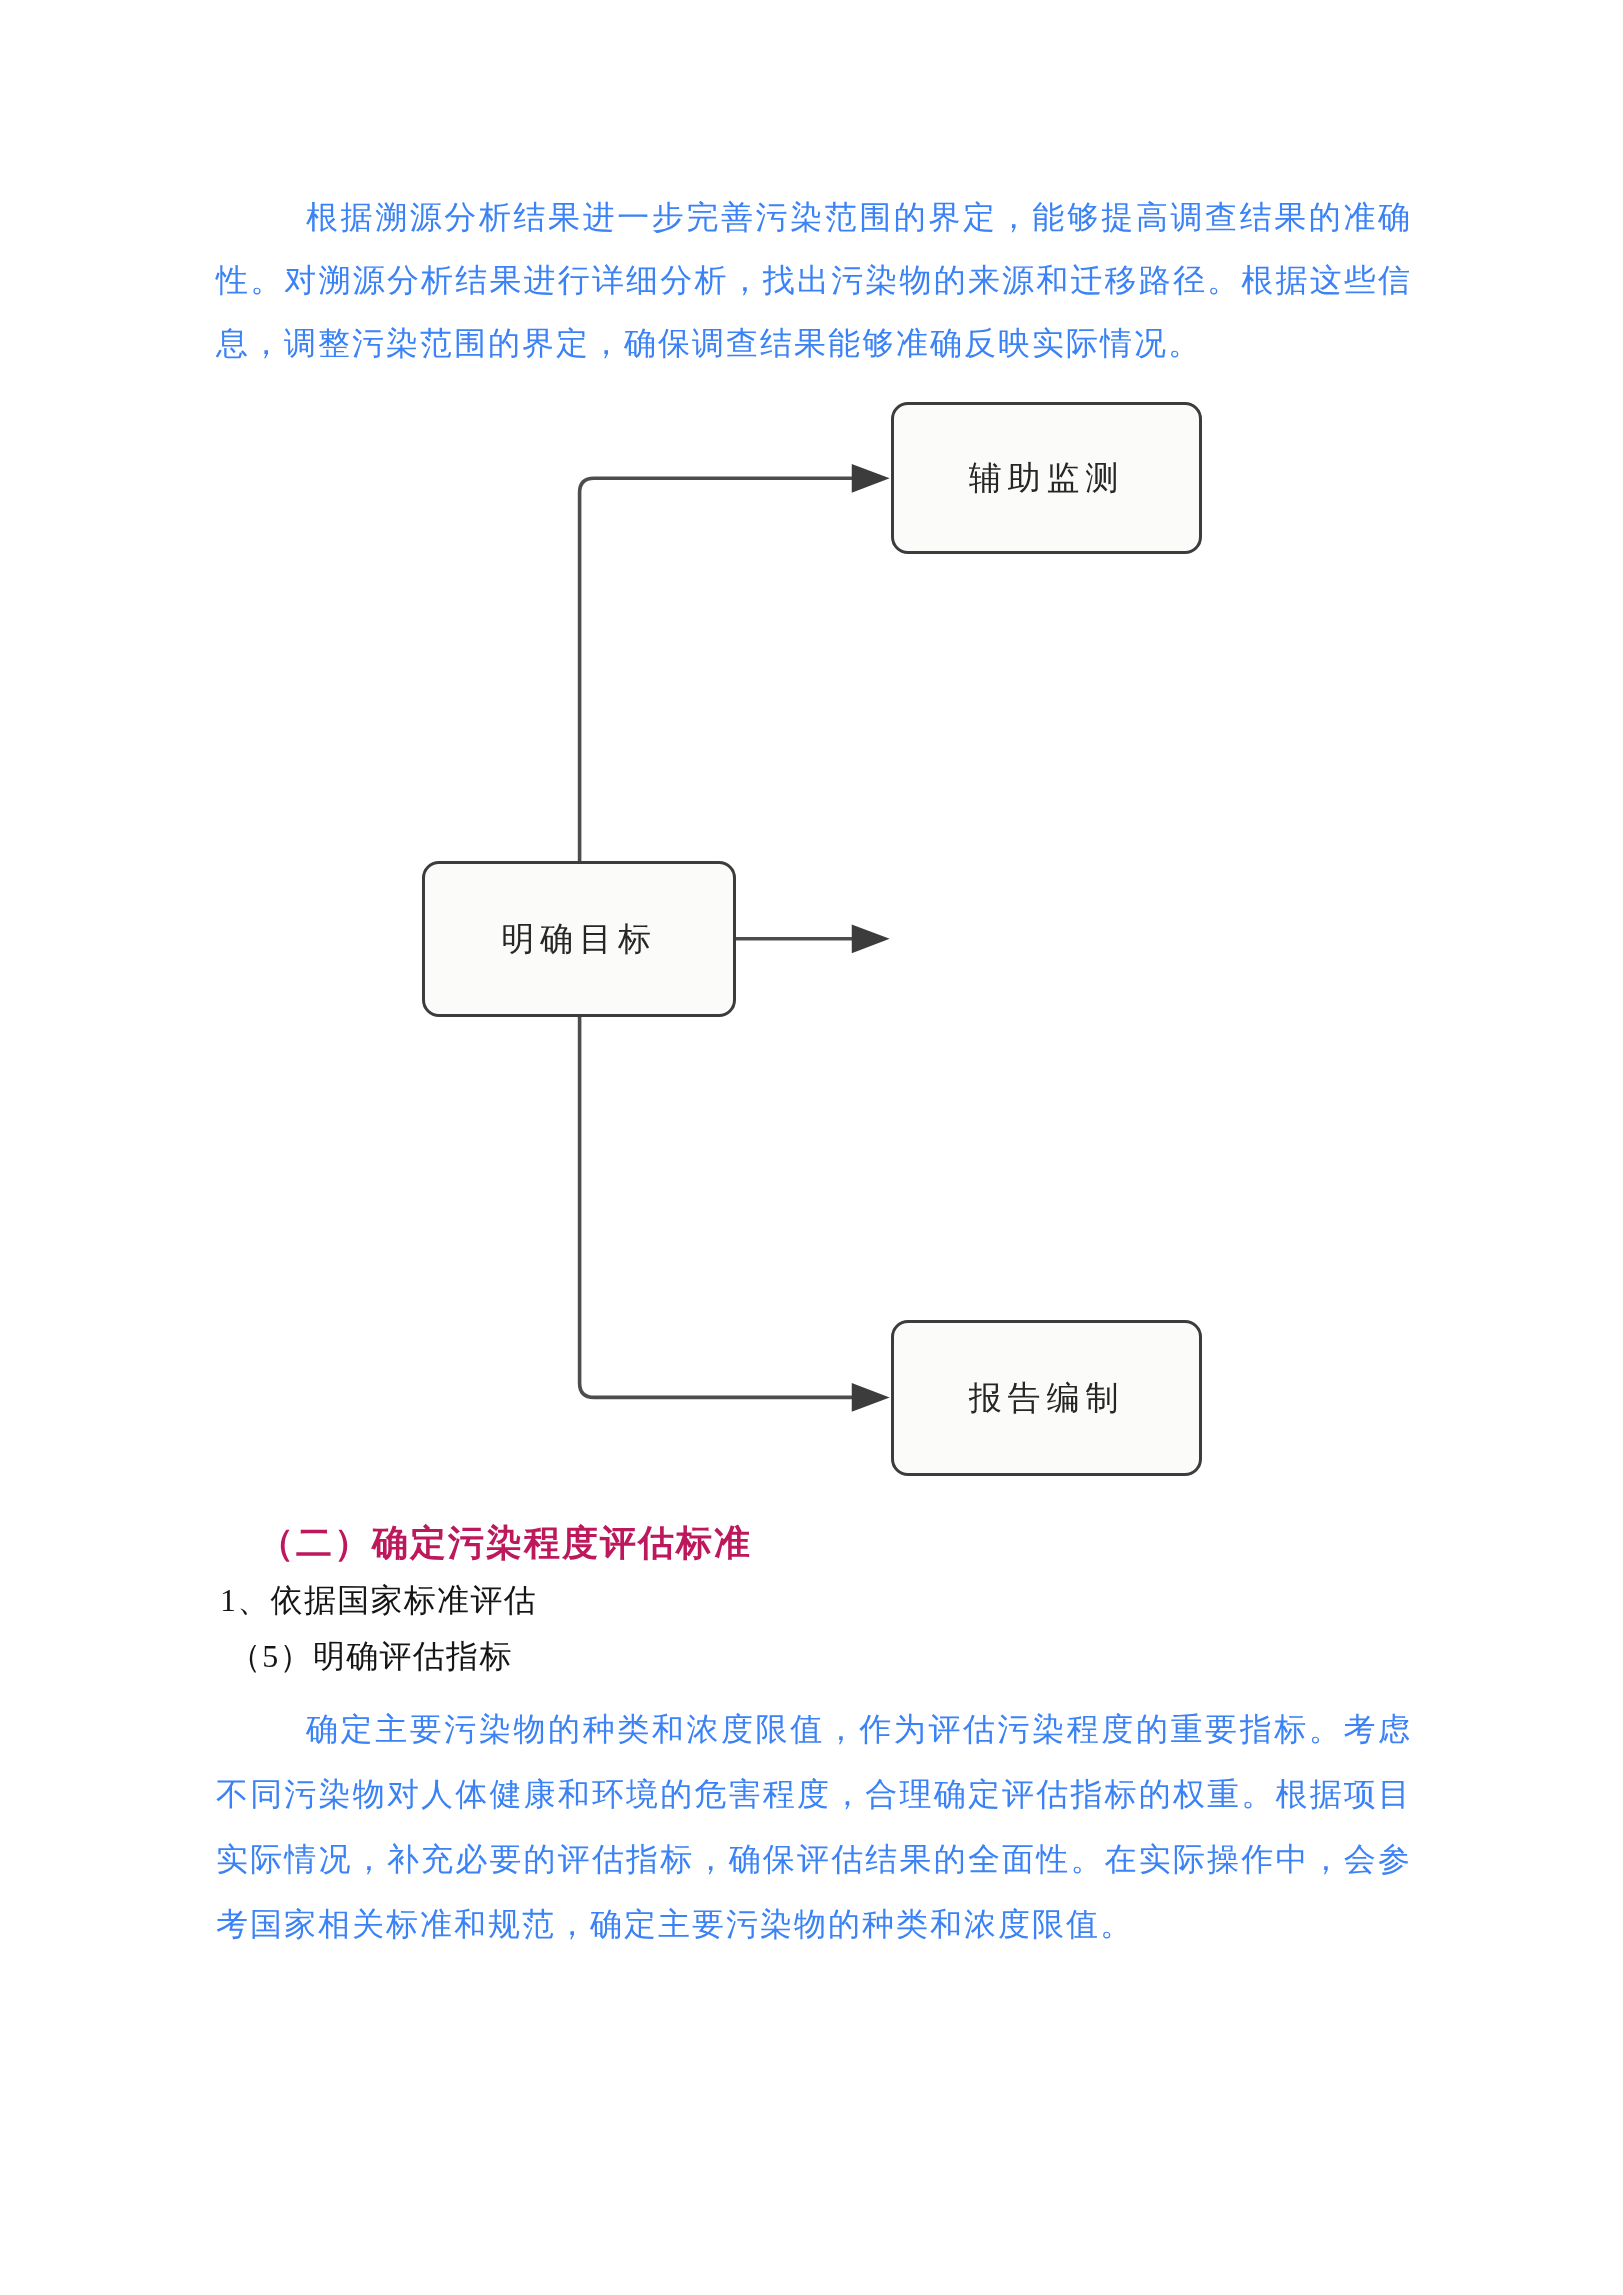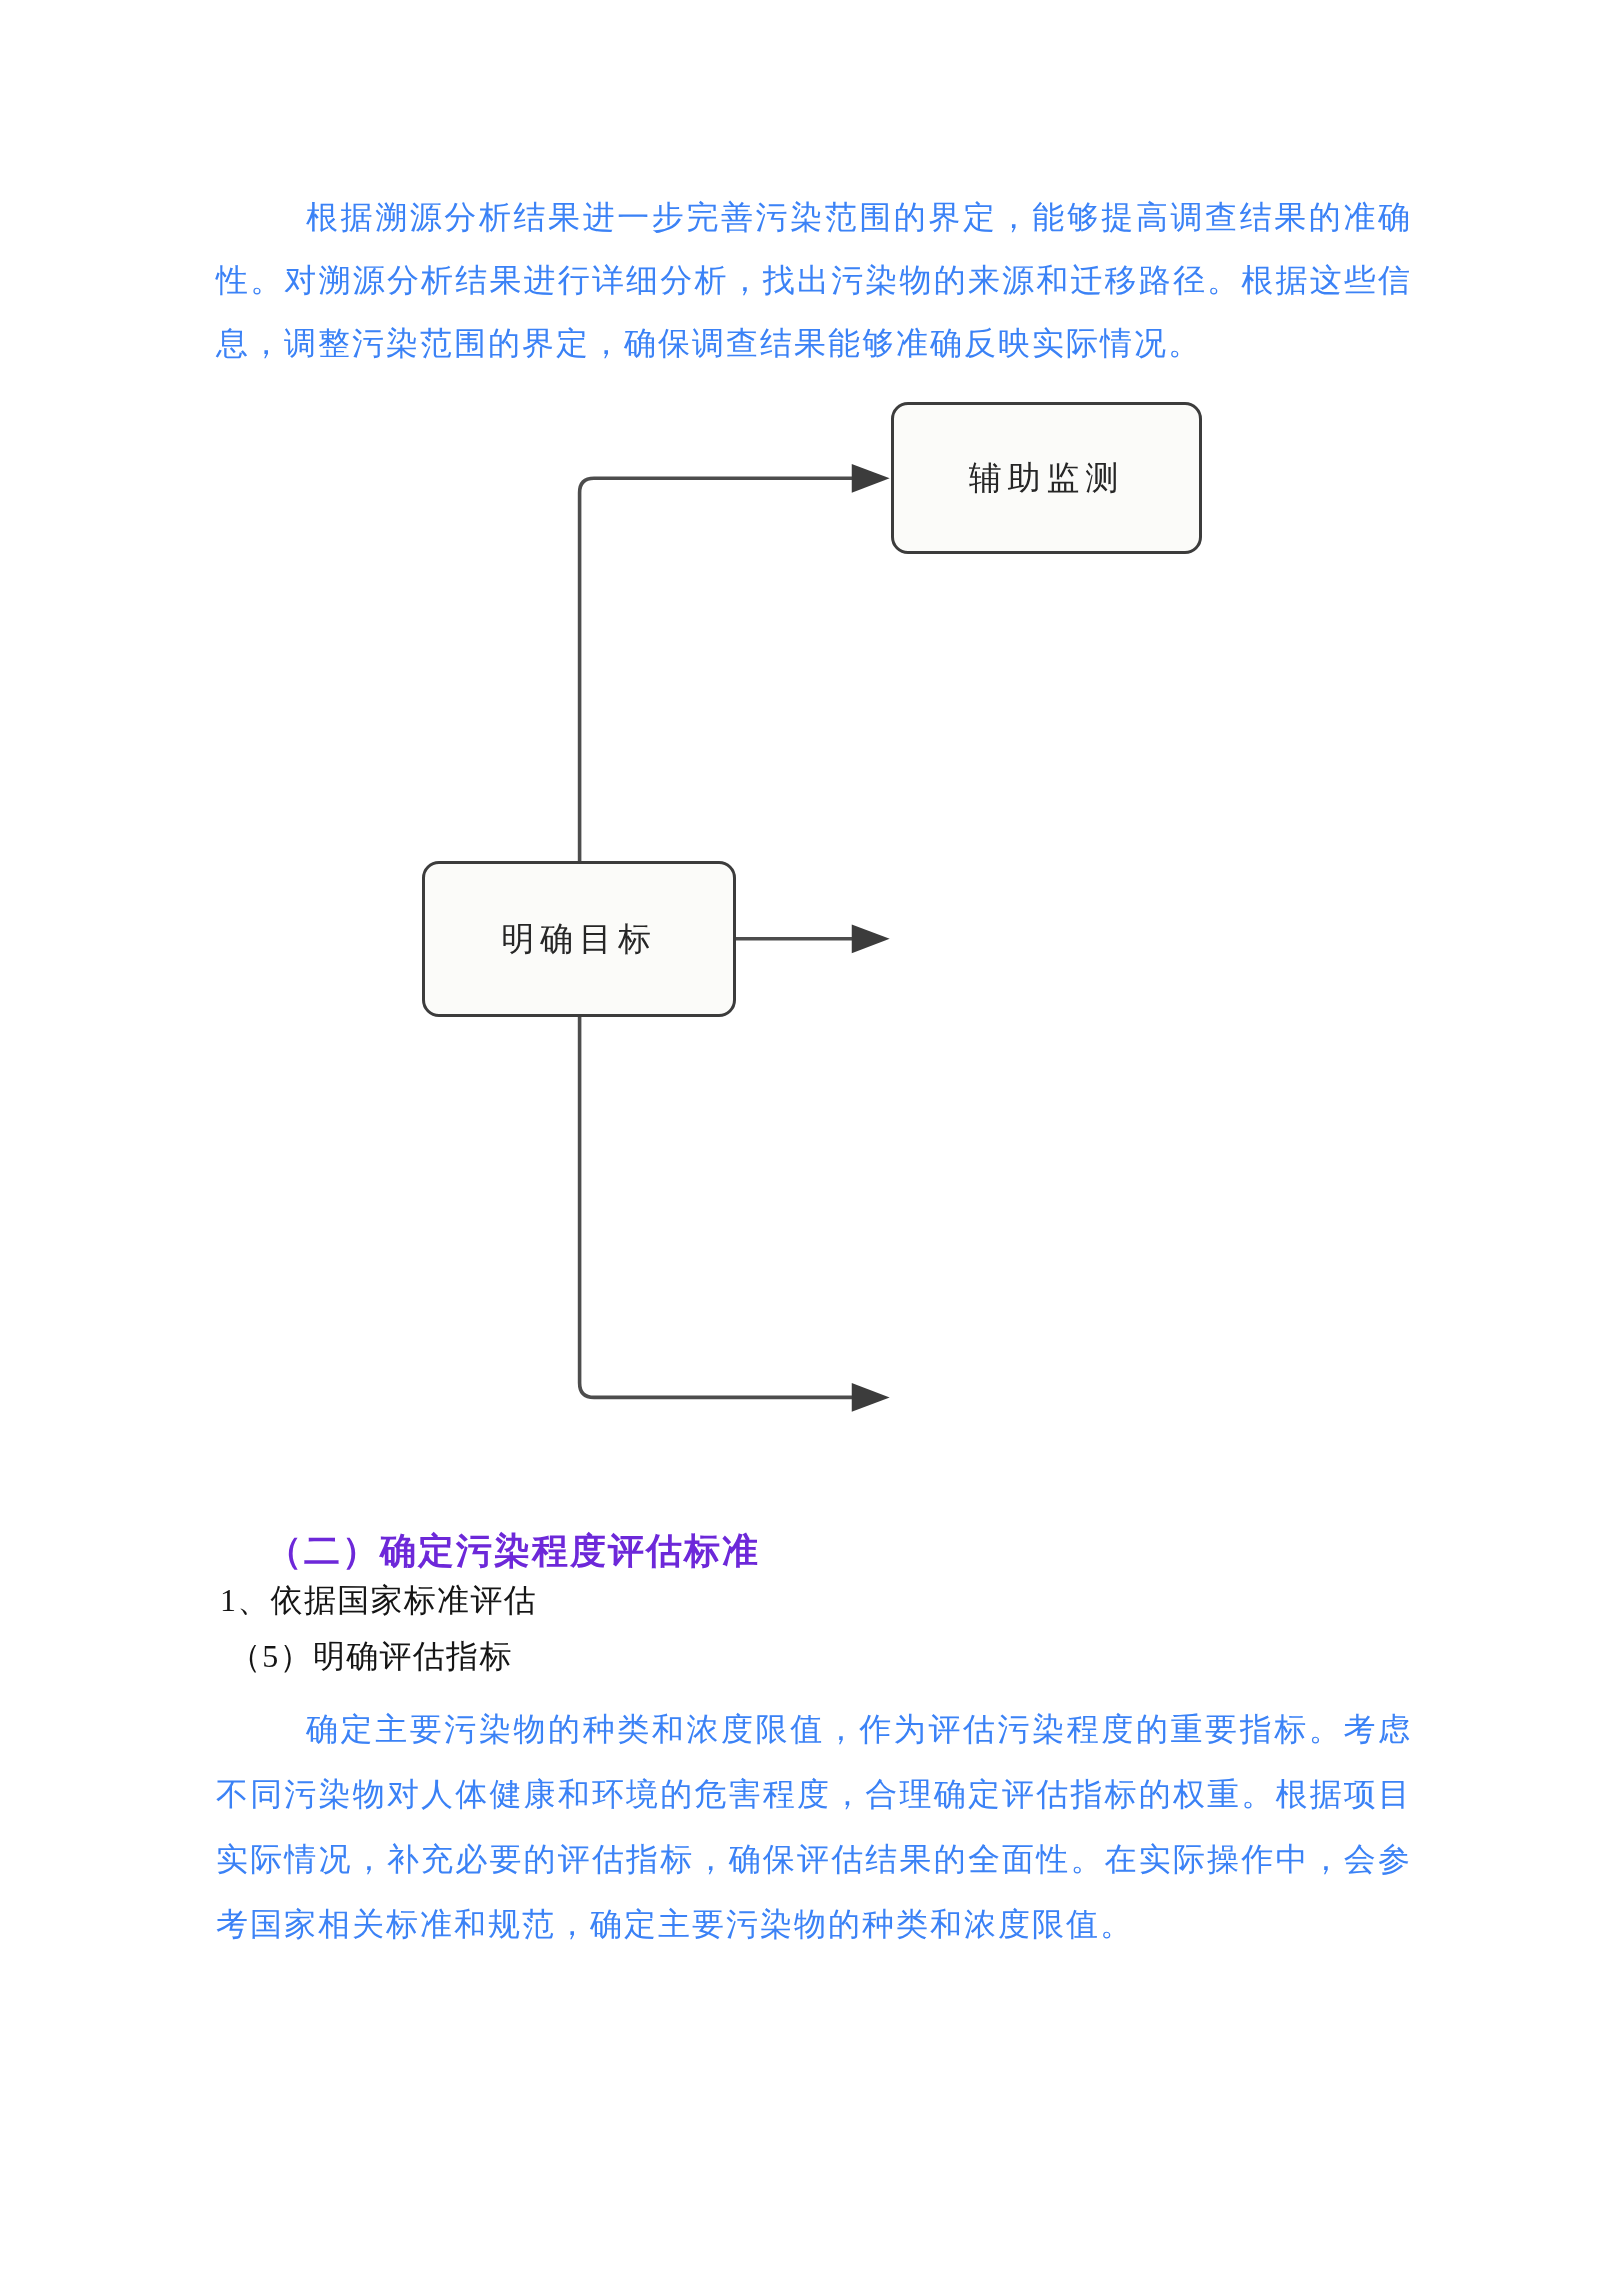--- a/index.html
+++ b/index.html
@@ -29,25 +29,25 @@
     text-indent: 90px;
     color: #3b82f6;
   }
   .para-1 { top: 186px; }
   .para-2 { top: 1697px; line-height: 65px; }
 
   .section-heading {
     position: absolute;
     left: 258px;
     top: 1519px;
-    margin: 8px;
+    margin: 0;
     font-size: 36px;
     font-weight: bold;
     letter-spacing: 2px;
-    color: #6d28d9;
+    color: #be185d;
     white-space: nowrap;
   }
   .subheading-1 {
     position: absolute;
     left: 220px;
     top: 1579px;
     font-size: 32px;
     letter-spacing: 1.3px;
     white-space: nowrap;
   }
@@ -122,20 +122,23 @@
       <path class="edge-line" d="M 886 1554 L 886 2114 Q 886 2136 908 2136 L 1304 2136"></path>
       <polygon class="edge-arrow" points="1302,2114 1302,2158 1360,2136"></polygon>
     </svg>
 
     <div class="flow-node node-goal">
       <span>明确目标</span>
     </div>
     <div class="flow-node node-aux">
       <span>辅助监测</span>
     </div>
+    <div class="flow-node node-report">
+      <span>报告编制</span>
+    </div>
   </div>
 
   <h2 class="section-heading">（二）确定污染程度评估标准</h2>
 
   <div class="subheading-1">1、依据国家标准评估</div>
 
   <div class="subheading-2">（5）明确评估指标</div>
 
   <p class="para para-2">确定主要污染物的种类和浓度限值，作为评估污染程度的重要指标。考虑不同污染物对人体健康和环境的危害程度，合理确定评估指标的权重。根据项目实际情况，补充必要的评估指标，确保评估结果的全面性。在实际操作中，会参考国家相关标准和规范，确定主要污染物的种类和浓度限值。</p>
 

